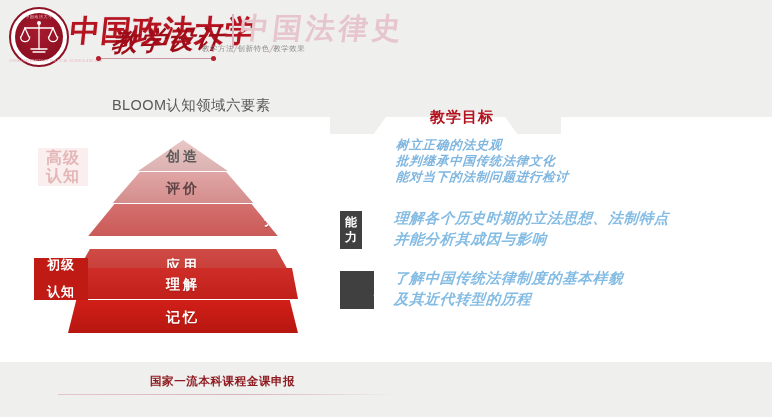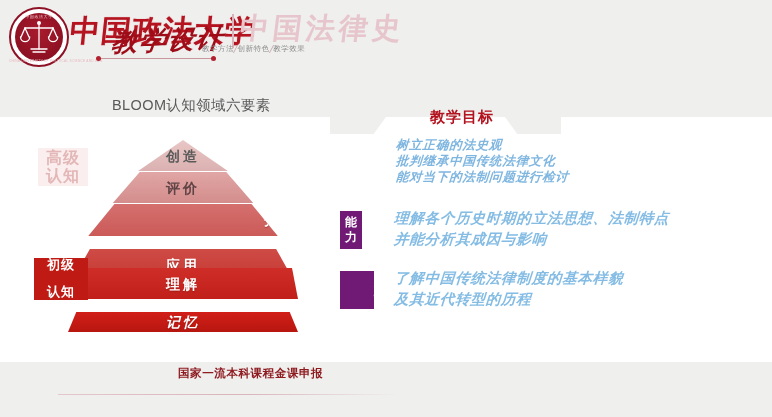--- a/index.html
+++ b/index.html
@@ -149,23 +149,23 @@
         clip-path: polygon(31.2% 0%, 68.8% 0%, 80.5% 100%, 19.5% 100%); color:#5f4345; text-shadow:none;}
   .t3 { top: 64px;  height: 32px;
         background: linear-gradient(180deg,#d4706f,#cb5a57);
         clip-path: polygon(20.2% 0%, 79.8% 0%, 91.2% 100%, 8.8% 100%); justify-content: flex-end; }
   .t4 { top: 109px;  height: 31px;
         background: linear-gradient(180deg,#cf4b46,#c63a33);
         clip-path: polygon(9.5% 0%, 90.5% 0%, 98% 100%, 2% 100%); }
   .t5 { top: 128px; height: 31px;
         background: linear-gradient(180deg,#cf2e28,#c02019);
         clip-path: polygon(2.6% 0%, 97.4% 0%, 100% 100%, 0% 100%); }
-  .t6 { top: 172px; height: 20px;
+  .t6 { top: 160px; height: 33px;
         background: linear-gradient(180deg,#d11f18,#b81610);
-        clip-path: polygon(3.6% 0%, 96.4% 0%, 100% 100%, 0% 100%); font-style: italic; }
+        clip-path: polygon(3.6% 0%, 96.4% 0%, 100% 100%, 0% 100%); }
 
   #badge-high {
     position: absolute; left: 38px; top: 148px;
     width: 50px; height: 38px;
     background: #fbeeee;
     display: flex; flex-direction: column;
     align-items: center; justify-content: center;
     color: #e3b7b7; font-size: 16px; font-weight: bold;
     line-height: 1.15; letter-spacing: 1px;
   }
@@ -192,21 +192,21 @@
     letter-spacing: .8px; white-space: nowrap;
     transform: skewX(-4deg);
   }
   #goal-l1 { left: 396px; top: 137px; }
   #goal-l2 { left: 396px; top: 153px; }
   #goal-l3 { left: 396px; top: 169px; }
 
   .sidetag {
     position: absolute;
     width: 22px; padding: 4px 0;
-    background: #701a75;
+    background: #404040;
     color: #ffffff; font-size: 12px; font-weight: bold;
     text-align: center; line-height: 1.25; letter-spacing: 0;
   }
   #tag-ability { left: 340px; top: 211px; }
   #tag-knowledge { left: 340px; top: 271px; padding-left: 34px; }
 
   .big-blue {
     position: absolute;
     font-size: 14.5px; font-weight: bold; font-style: italic;
     color: #84bce4; letter-spacing: .8px; white-space: nowrap;
@@ -217,23 +217,23 @@
   #know-l1 { left: 394px; top: 269px; }
   #know-l2 { left: 394px; top: 290px; }
 
   
   #footer {
     position: absolute; left: 0; top: 362px;
     width: 772px; height: 55px;
     background: #efefee;
   }
   #footer-title {
-    position: absolute; left: 150px; top: 4px;
+    position: absolute; left: 150px; top: 12px;
     font-size: 11.5px; font-weight: bold;
-    color: #8e1b20; letter-spacing: .6px; white-space: nowrap; margin-left: 28px;
+    color: #8e1b20; letter-spacing: .6px; white-space: nowrap;
   }
   #footer-rule {
     position: absolute; left: 58px; top: 394px;
     width: 340px; height: 1px;
     background: linear-gradient(90deg,#e4c7cb,#d9b4ba 55%,rgba(230,210,213,0));
   }
 </style>
 </head>
 <body>
 

